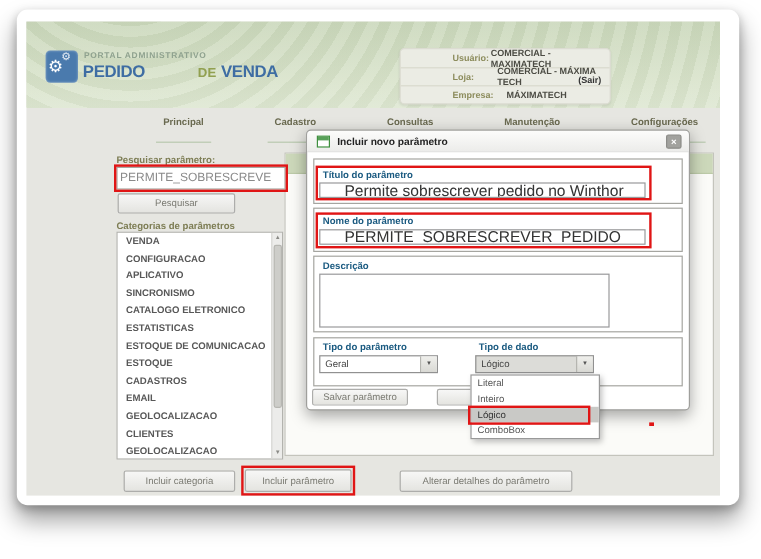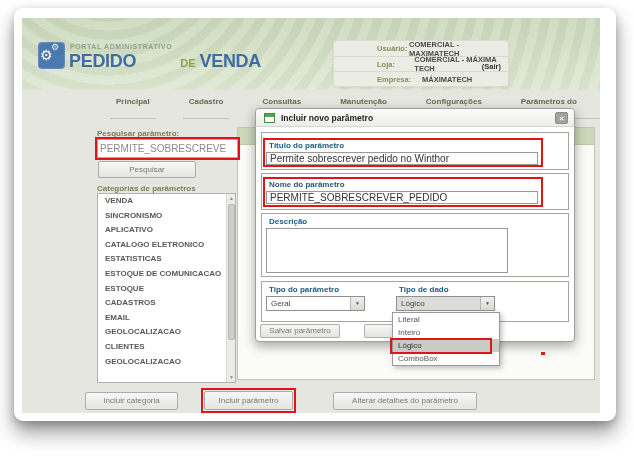--- a/index.html
+++ b/index.html
@@ -13,34 +13,34 @@
   .header{position:absolute;left:0;top:0;width:578px;height:72px;
           background:
             repeating-radial-gradient(circle at 15% -120%, rgba(255,255,255,.10) 0 9px, rgba(90,110,70,.05) 9px 18px),
             linear-gradient(180deg,#cbd8bc 0%,#d6e1c8 55%,#dfe8d3 100%);}
   .logo-box{position:absolute;left:16px;top:24px;width:27px;height:27px;background:#4a7aad;
             border-radius:4px;box-shadow:inset 0 0 2px rgba(255,255,255,.5);color:#fff;}
   .gear1{position:absolute;left:2px;top:6px;font-size:14px;line-height:14px;color:#fff;}
   .gear2{position:absolute;left:13px;top:1px;font-size:9px;line-height:9px;color:#e8eef5;}
   .portal-label{position:absolute;left:48px;top:25px;font-size:7px;letter-spacing:.6px;color:#8fa28f;font-weight:bold;}
   .appname{position:absolute;left:47px;top:33px;display:flex;align-items:baseline;gap:4px;}
-  .appname .big{font-size:18px;font-weight:bold;color:#3e6da3;letter-spacing:-.3px;}
+  .appname .big{font-size:14px;font-weight:bold;color:#3e6da3;letter-spacing:-.3px;}
   .appname .mid{font-size:11px;font-weight:bold;color:#91a050;margin-left:40px;}
 
   .userbox{position:absolute;left:311px;top:22px;width:176px;height:47px;background:#ebece4;
            border-radius:4px;border:1px solid #dcdcd2;box-shadow:0 1px 2px rgba(0,0,0,.08);}
   .urow{position:relative;height:15px;display:flex;align-items:center;padding:0 7px;}
   .urow + .urow{border-top:1px solid #d9d9cd;}
   .ulabel{width:45px;font-size:7.5px;font-weight:bold;color:#8c8c5c;margin-left:36px;}
   .uvalue{font-size:7.5px;font-weight:bold;color:#4c4c44;}
   .uaction{margin-left:auto;font-size:7.5px;font-weight:bold;color:#333;margin-top:35px;}
 
   
   .nav{position:absolute;left:88px;top:79px;display:flex;gap:27px;}
-  .navitem{font-size:8px;font-weight:bold;color:#6a6a50;padding:0 6px 3px 6px;border-bottom:1px solid #b9c9ae;}
+  .navitem{font-size:8px;font-weight:bold;color:#6a6a50;padding:0 6px 3px 6px;border-bottom:1px solid #b9c9ae;margin-left:20px;}
 
   
   .side-label{position:absolute;font-size:8px;font-weight:bold;color:#7d7d54;}
   .search-red{position:absolute;left:73px;top:119px;width:145px;height:23px;border:2px solid #e01515;z-index:3;}
   .search-input{position:absolute;left:75px;top:121px;width:141px;height:19px;background:#fff;border:1px solid #a8a8a2;
                 font-size:10px;color:#8a8a8a;line-height:17px;padding-left:2px;white-space:nowrap;overflow:hidden;}
   .btn{background:linear-gradient(180deg,#f7f7f6,#e4e4e0);border:1px solid #adadab;border-radius:2px;
        font-size:8px;color:#7a7a72;text-align:center;}
   .search-btn{position:absolute;left:76px;top:143px;width:98px;height:17px;line-height:15px;}
   .catlist{position:absolute;left:75px;top:175px;width:139px;height:190px;background:#fff;border:1px solid #b3b3ae;overflow:hidden;}
@@ -59,22 +59,22 @@
          border-radius:4px;box-shadow:0 4px 12px rgba(0,0,0,.35);z-index:5;}
   .mtitle{position:absolute;left:0;top:0;right:0;height:18px;background:linear-gradient(180deg,#fcfcfb,#ececea);
           border-bottom:1px solid #d5d5d2;border-radius:4px 4px 0 0;}
   .micon{position:absolute;left:8px;top:4px;width:11px;height:10px;background:#fff;border:1px solid #3f8f3f;}
   .micon::before{content:"";position:absolute;left:0;top:0;right:0;height:3px;background:#58a058;}
   .mtext{position:absolute;left:25px;top:4px;font-size:8.5px;font-weight:bold;color:#222;}
   .mclose{position:absolute;right:6px;top:3px;width:13px;height:12px;background:#a2a29e;border:1px solid #8c8c88;
           border-radius:2px;color:#fff;font-size:8px;line-height:11px;text-align:center;font-weight:bold;}
   .sect{position:absolute;border:1px solid #a5a5a0;background:#fff;}
   .flabel{position:absolute;font-size:8px;font-weight:bold;color:#1a5a80;}
-  .finput{position:absolute;background:#fff;border:1px solid #99999b;font-size:10px;color:#333;
-          line-height:12px;padding-left:3px;white-space:nowrap;overflow:hidden;}
+  .finput{position:absolute;background:#fff;border:1px solid #99999b;font-size:13px;color:#333;
+          line-height:12px;padding-left:20px;white-space:nowrap;overflow:hidden;}
   .redbox{position:absolute;border:2px solid #e01515;z-index:8;}
   .dd{position:absolute;height:15px;background:#fff;border:1px solid #919191;font-size:8px;color:#444;line-height:13px;padding-left:4px;}
   .dd .arr{position:absolute;right:0;top:0;bottom:0;width:14px;background:linear-gradient(180deg,#efefec,#d9d9d4);
            border-left:1px solid #b5b5b0;color:#555;font-size:5px;text-align:center;line-height:13px;}
   .dd.focused{background:#dcdcd8;}
   .mbtn{position:absolute;height:14px;line-height:12px;}
   .ddlist{position:absolute;left:136px;top:203px;width:108px;background:#fff;border:1px solid #999;
           box-shadow:2px 2px 5px rgba(0,0,0,.25);z-index:7;}
   .opt{height:13px;line-height:13px;padding-left:5px;font-size:8px;color:#555;}
   .opt.sel{background:#c9c9c6;color:#333;}
@@ -135,22 +135,23 @@
       </div>
 
       <div class="side-label" style="left:75px;top:111px;">Pesquisar parâmetro:</div>
       <div class="search-red"></div>
       <div class="search-input">PERMITE_SOBRESCREVE</div>
       <div class="btn search-btn">Pesquisar</div>
       <div class="side-label" style="left:75px;top:166px;">Categorias de parâmetros</div>
 
       <div class="catlist">
         <div class="cat">VENDA</div>
+        <div class="cat">CONFIGURACAO</div>
+        <div class="cat">APLICATIVO</div>
         <div class="cat">SINCRONISMO</div>
-        <div class="cat">APLICATIVO</div>
         <div class="cat">CATALOGO ELETRONICO</div>
         <div class="cat">ESTATISTICAS</div>
         <div class="cat">ESTOQUE DE COMUNICACAO</div>
         <div class="cat">ESTOQUE</div>
         <div class="cat">CADASTROS</div>
         <div class="cat">EMAIL</div>
         <div class="cat">GEOLOCALIZACAO</div>
         <div class="cat">CLIENTES</div>
         <div class="cat">GEOLOCALIZACAO</div>
         <div class="scroll">
@@ -200,20 +201,20 @@
           <div class="opt">Literal</div>
           <div class="opt">Inteiro</div>
           <div class="opt sel">Lógico</div>
           <div class="opt">ComboBox</div>
         </div>
         <div class="redbox" style="left:134px;top:229px;width:102px;height:16px;"></div>
       </div>
 
       <div class="reddot"></div>
 
-      <div class="btn fbtn" style="left:63px;top:374px;width:93px;">Incluir categoria</div>
+      <div class="btn fbtn" style="left:81px;top:374px;width:93px;">Incluir categoria</div>
       <div class="red-incluir"></div>
       <div class="btn fbtn" style="left:182px;top:373px;width:89px;height:19px;line-height:17px;">Incluir parâmetro</div>
       <div class="btn fbtn" style="left:311px;top:374px;width:144px;">Alterar detalhes do parâmetro</div>
 
     </div>
   </div>
 </div>
 
 </body></html>

